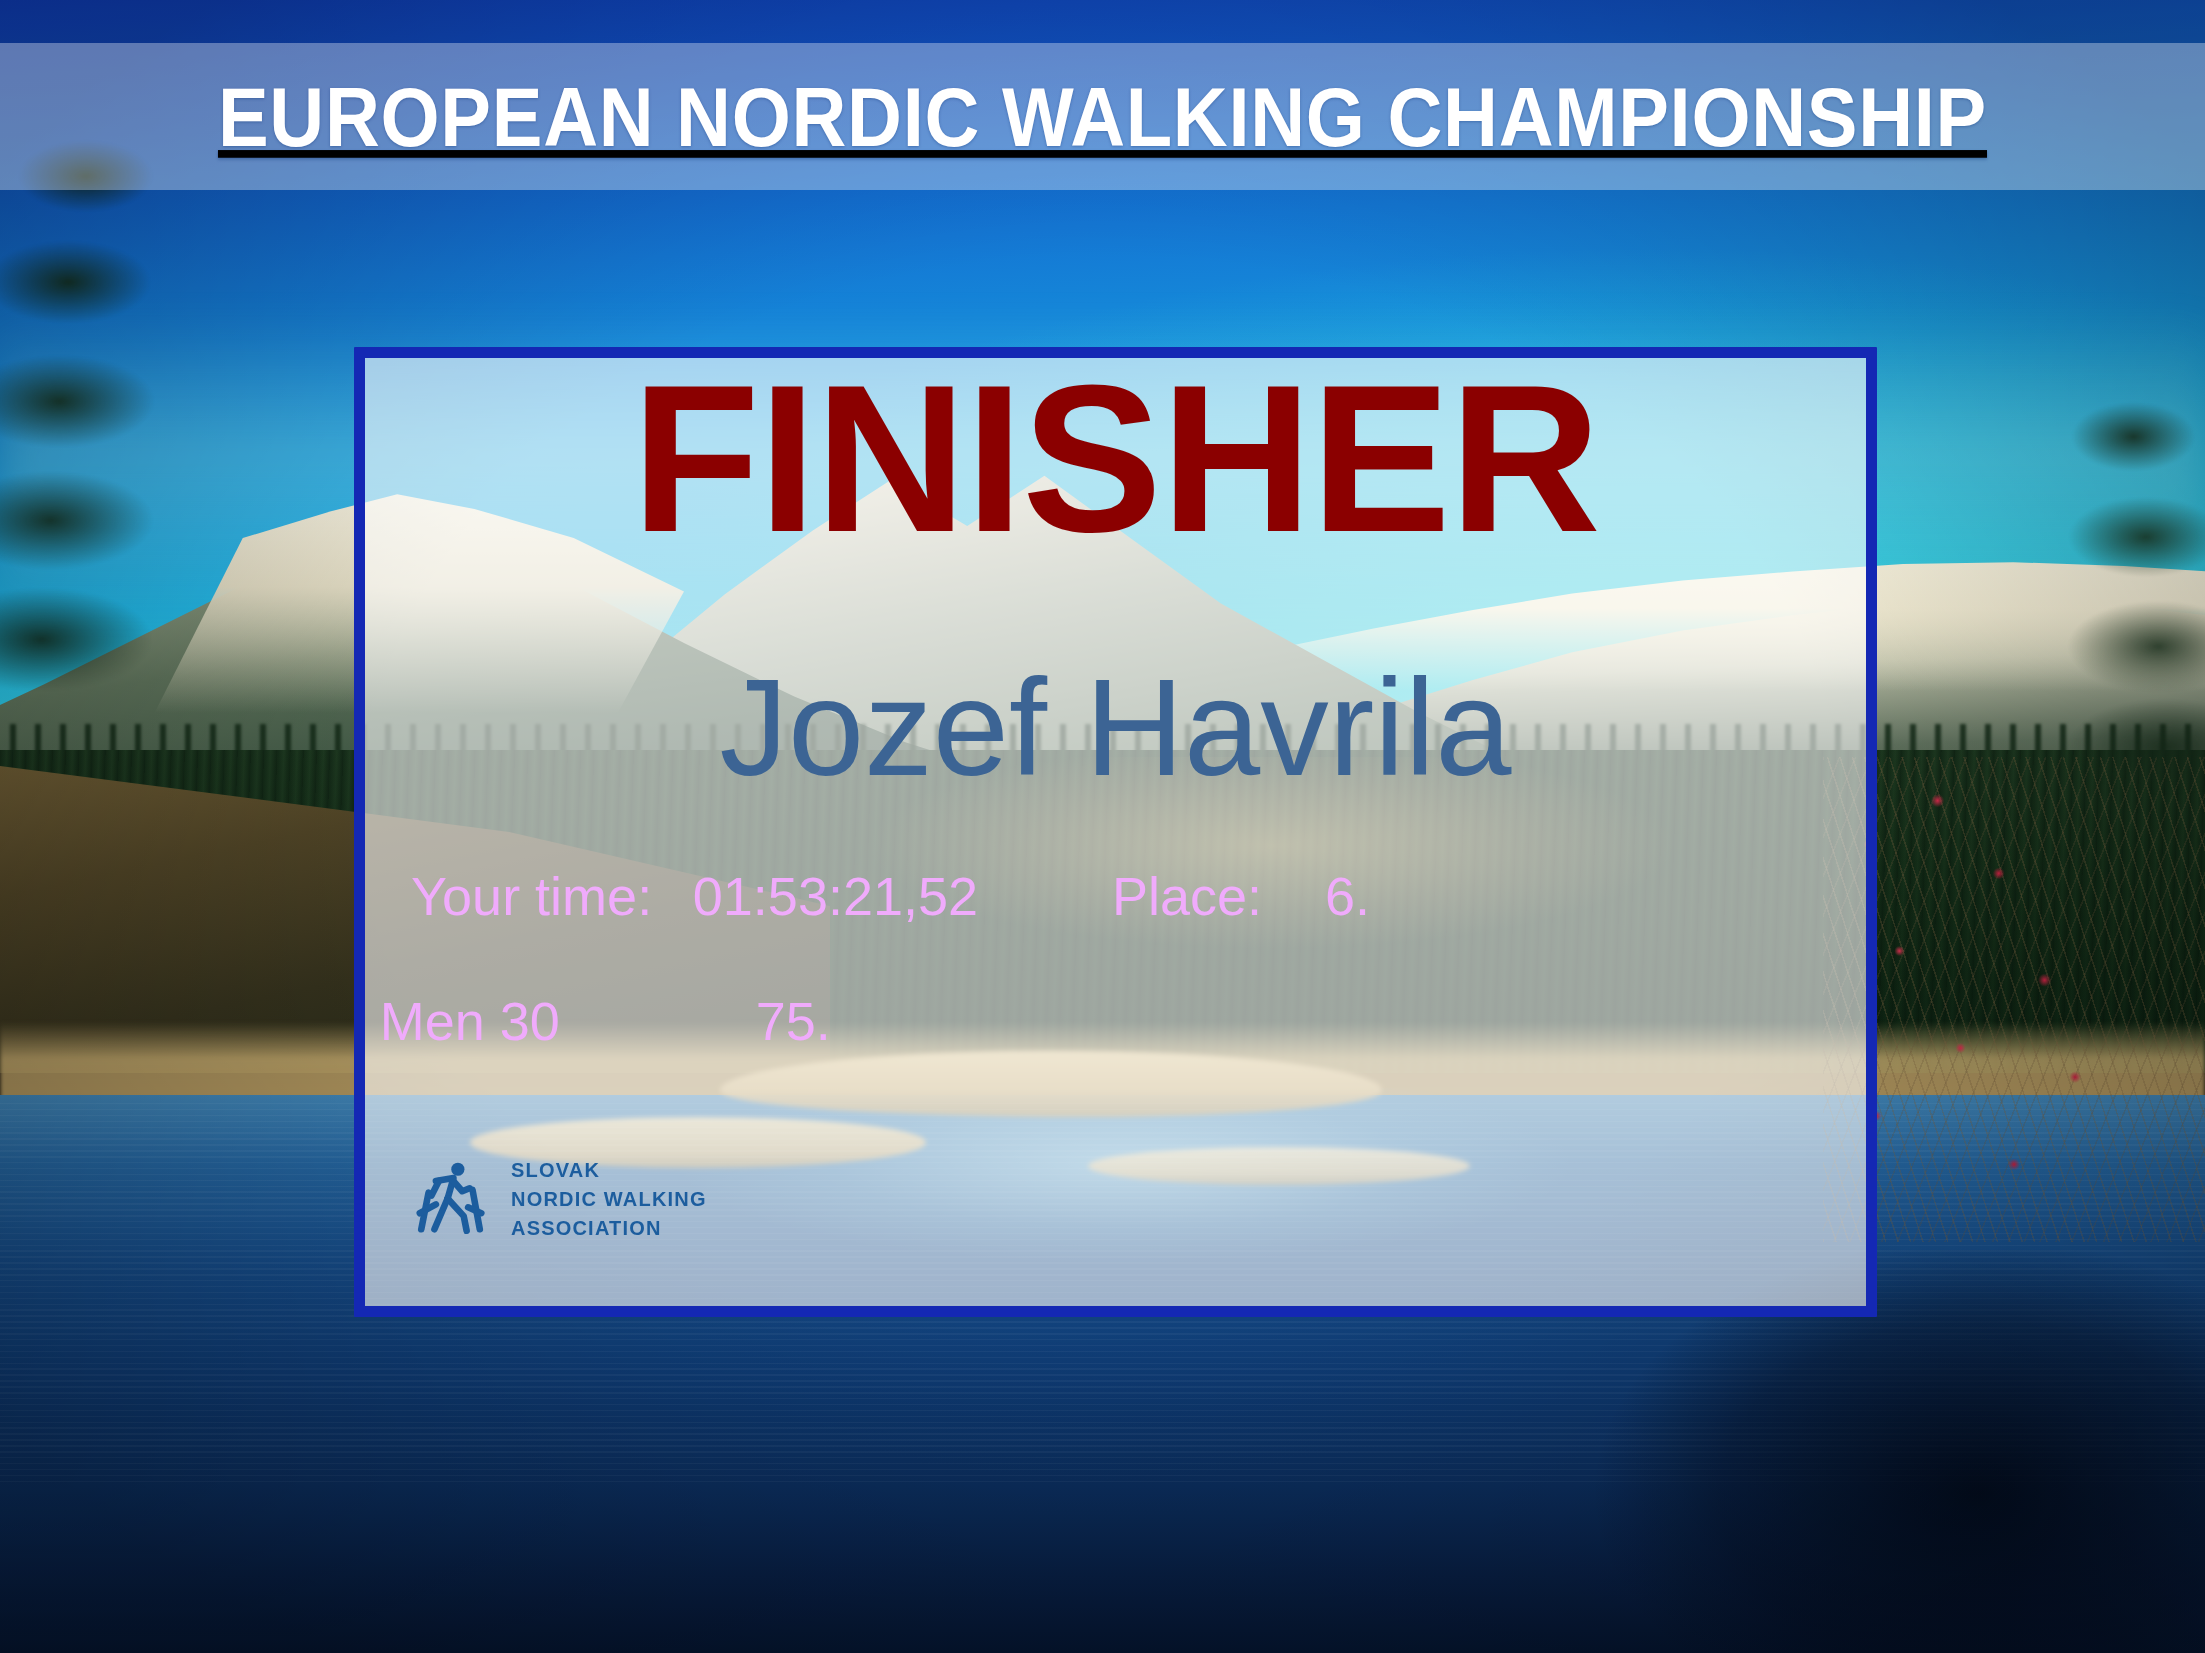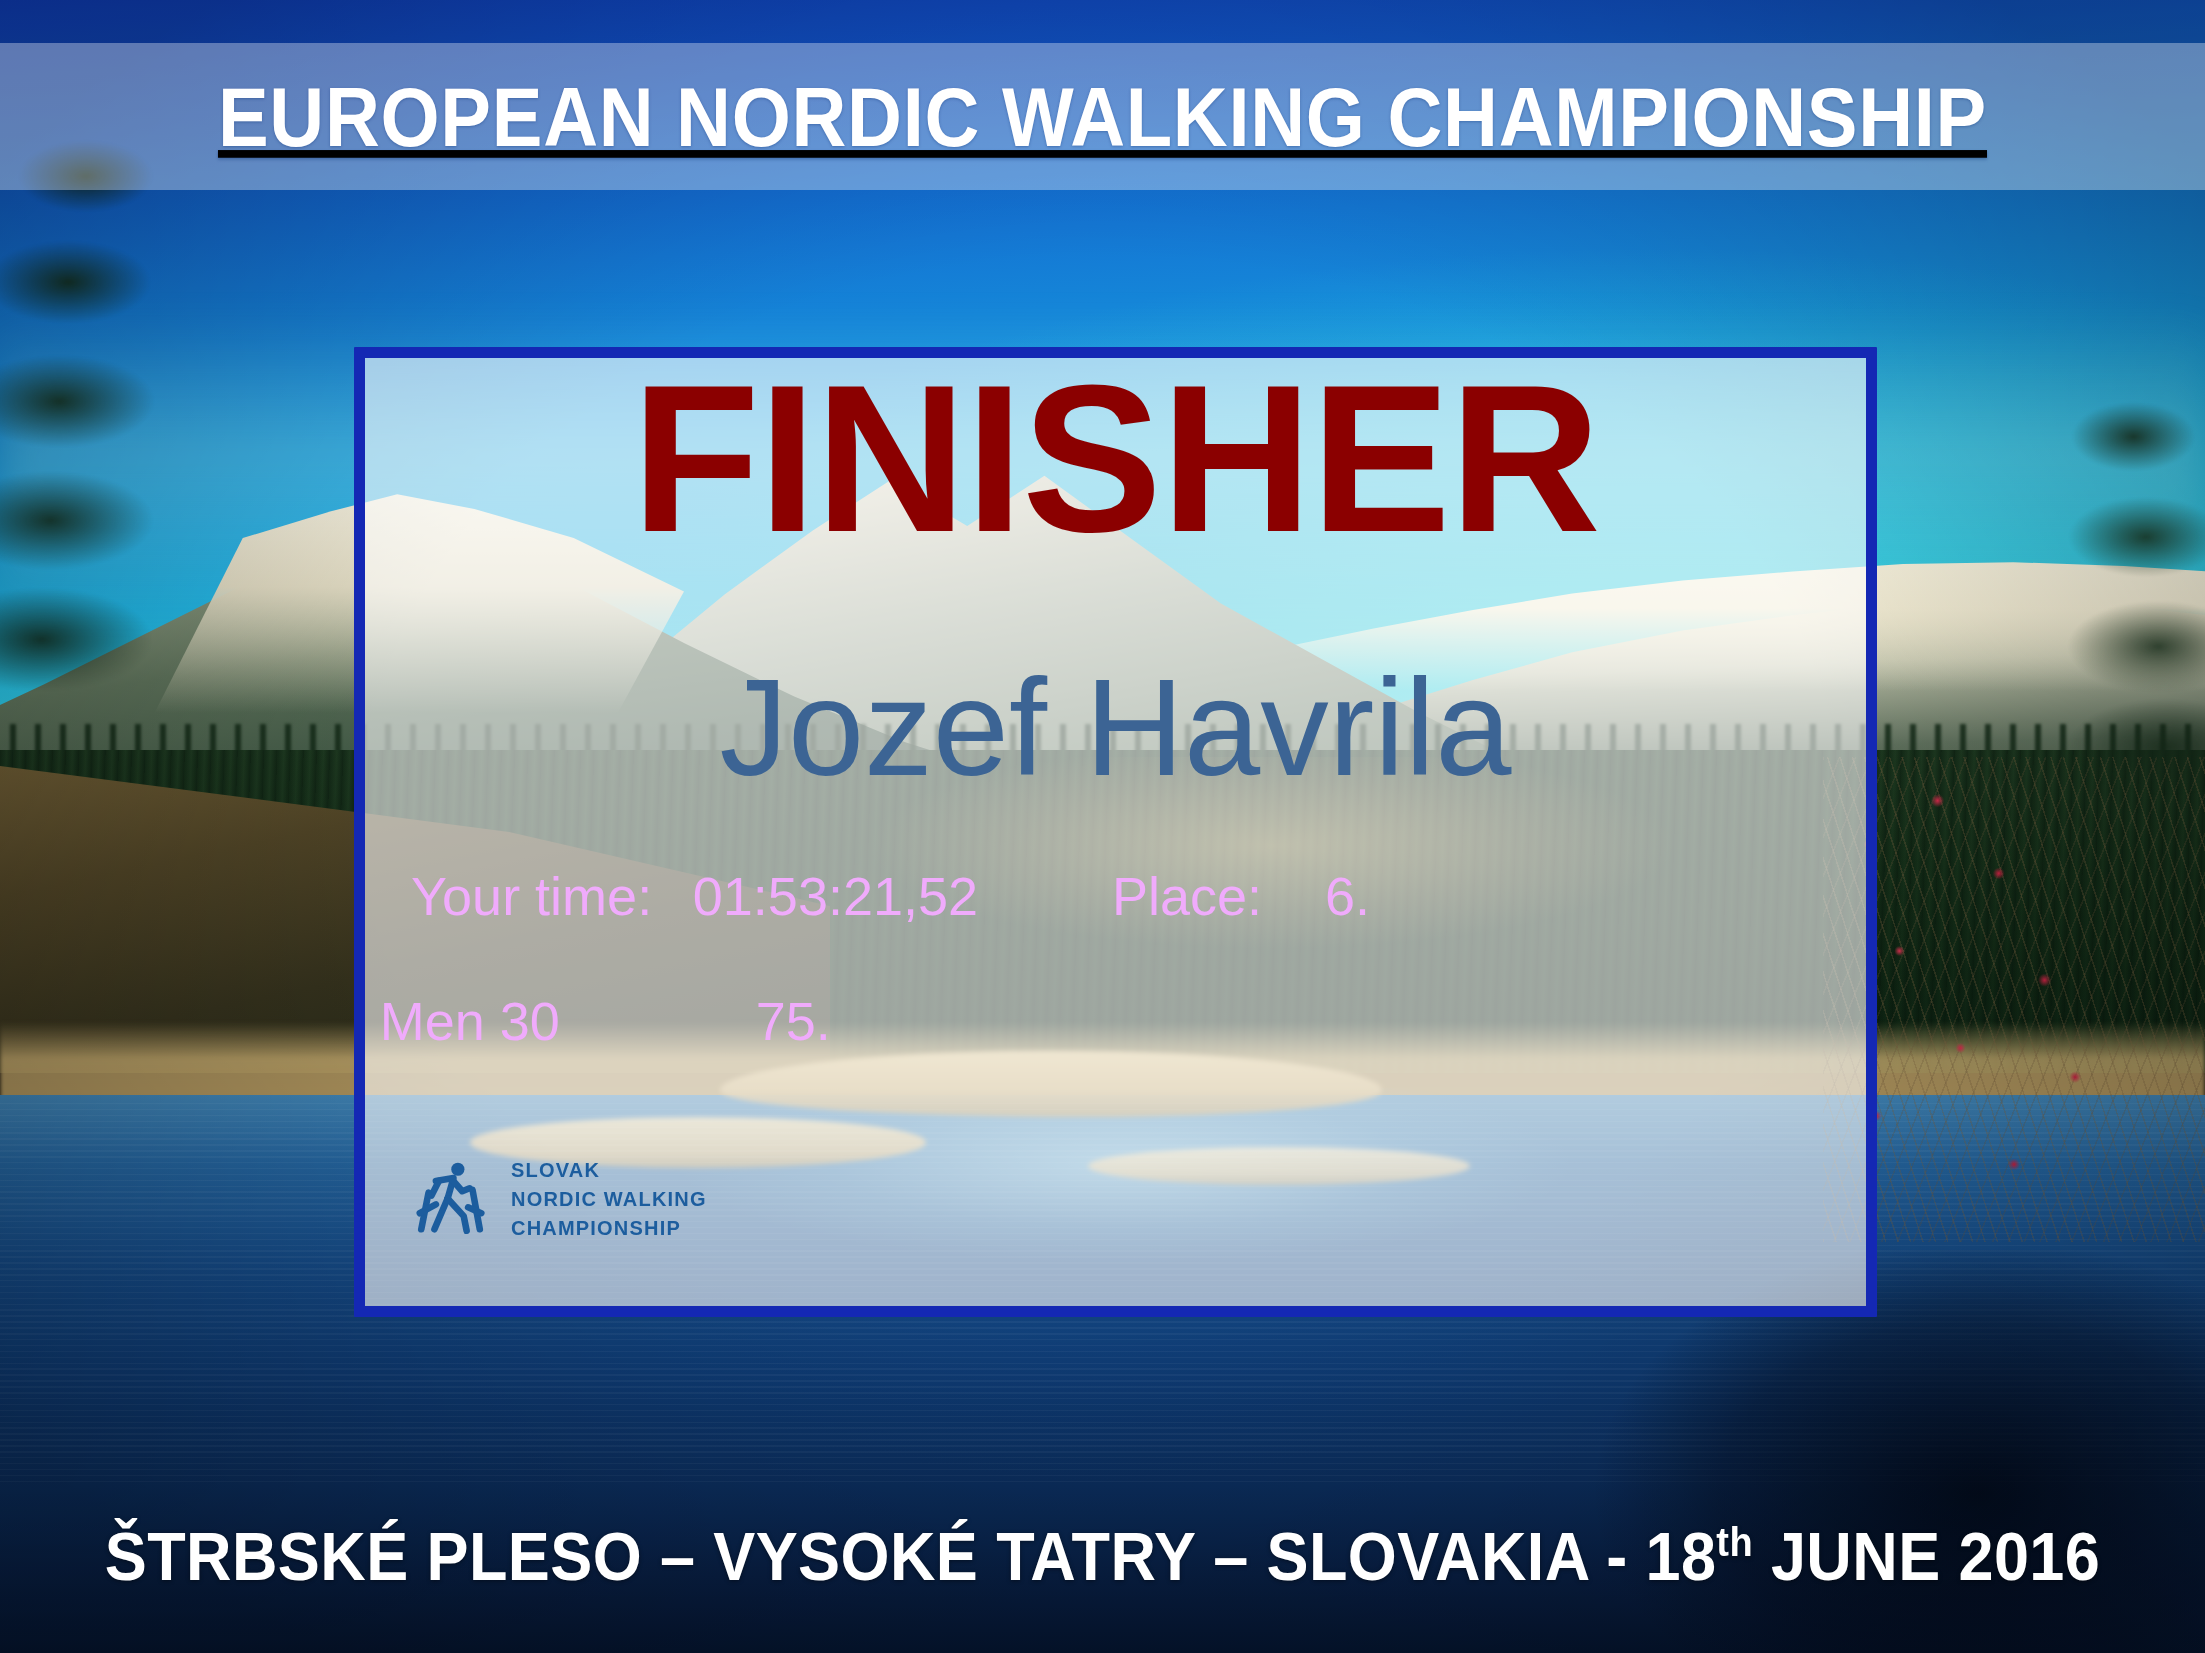--- a/index.html
+++ b/index.html
@@ -331,25 +331,22 @@
 
               <path d="M12 74 L34 62"></path>
               <path d="M78 66 L96 74"></path>
             </g>
             <circle cx="64" cy="14" r="9" fill="#1C5D9E"></circle>
           </svg>
         </span>
         <span class="logo-text">
           <span>SLOVAK</span><br>
           <span>NORDIC WALKING</span><br>
-          <span>CHAMPIONSHIP</span>
+          <span>ASSOCIATION</span>
         </span>
       </div>
 
     </div>
   </div>
 
-  <div class="footer-band">
-    <div class="footer-text"><span>ŠTRBSKÉ PLESO – VYSOKÉ TATRY – SLOVAKIA - 18</span><sup>th</sup><span> JUNE 2016</span></div>
-  </div>
 
 </div>
 
 
 </body></html>

